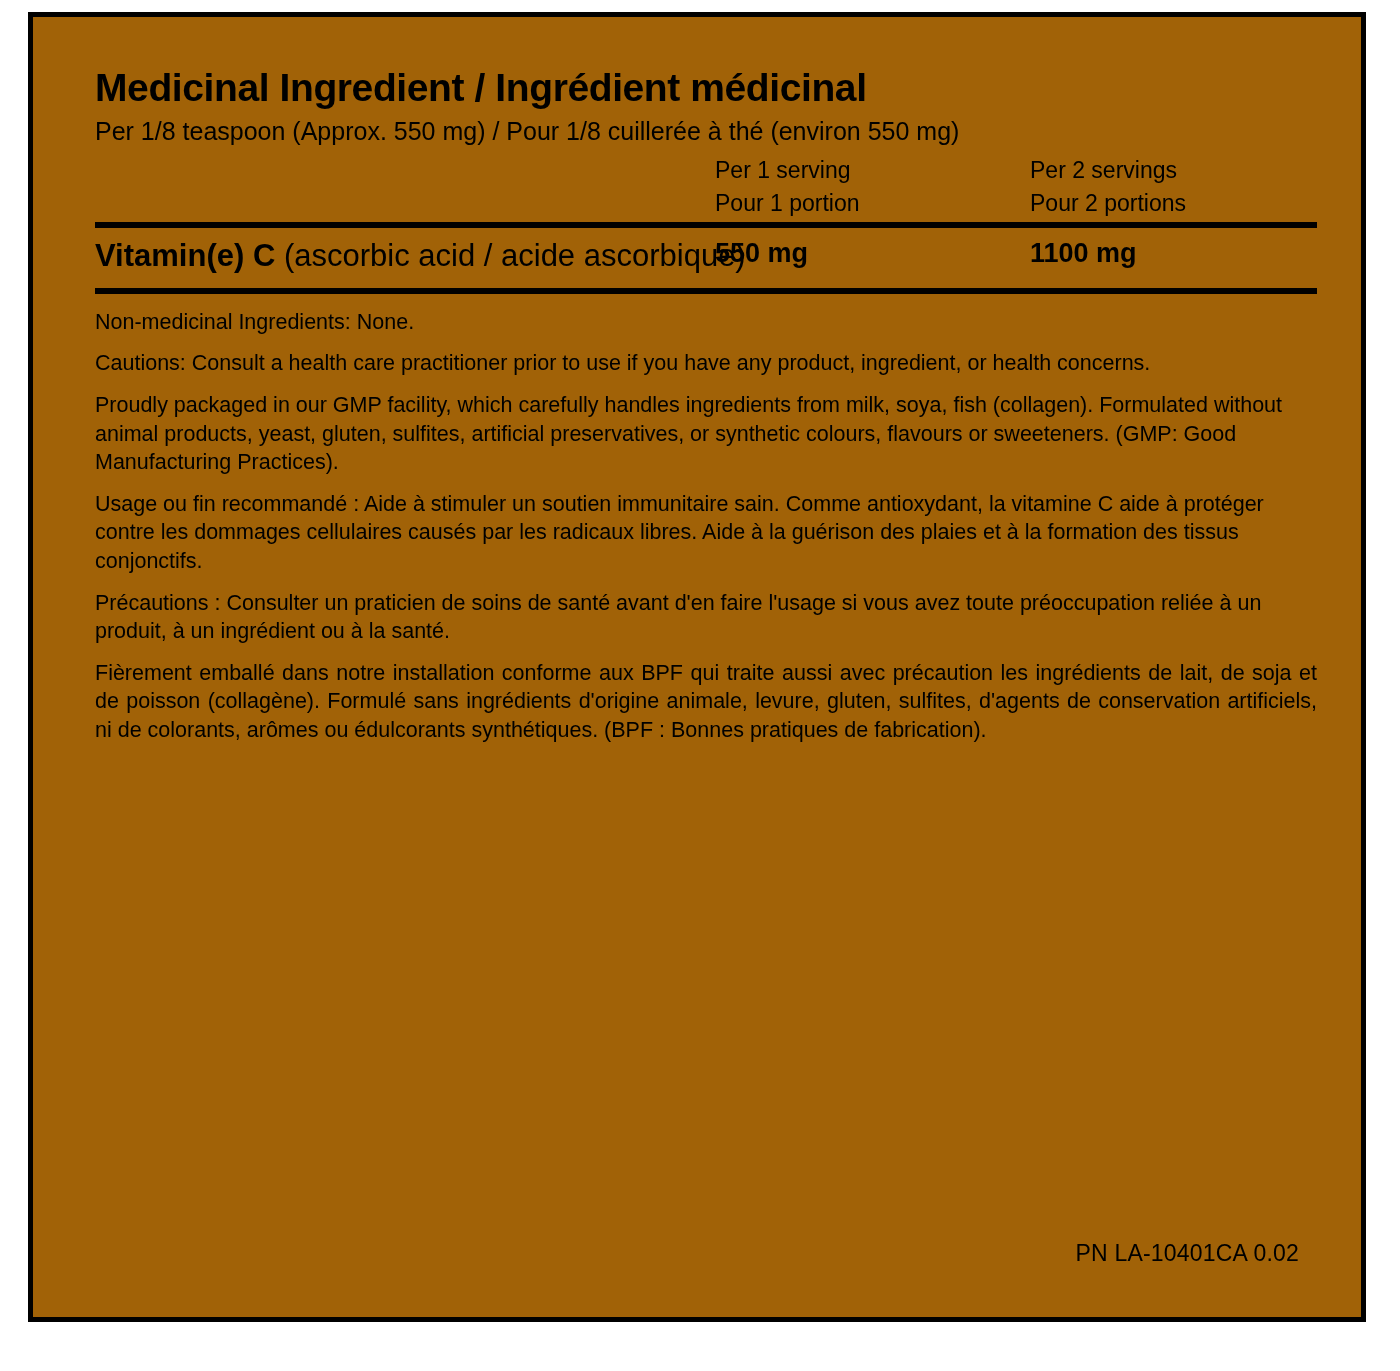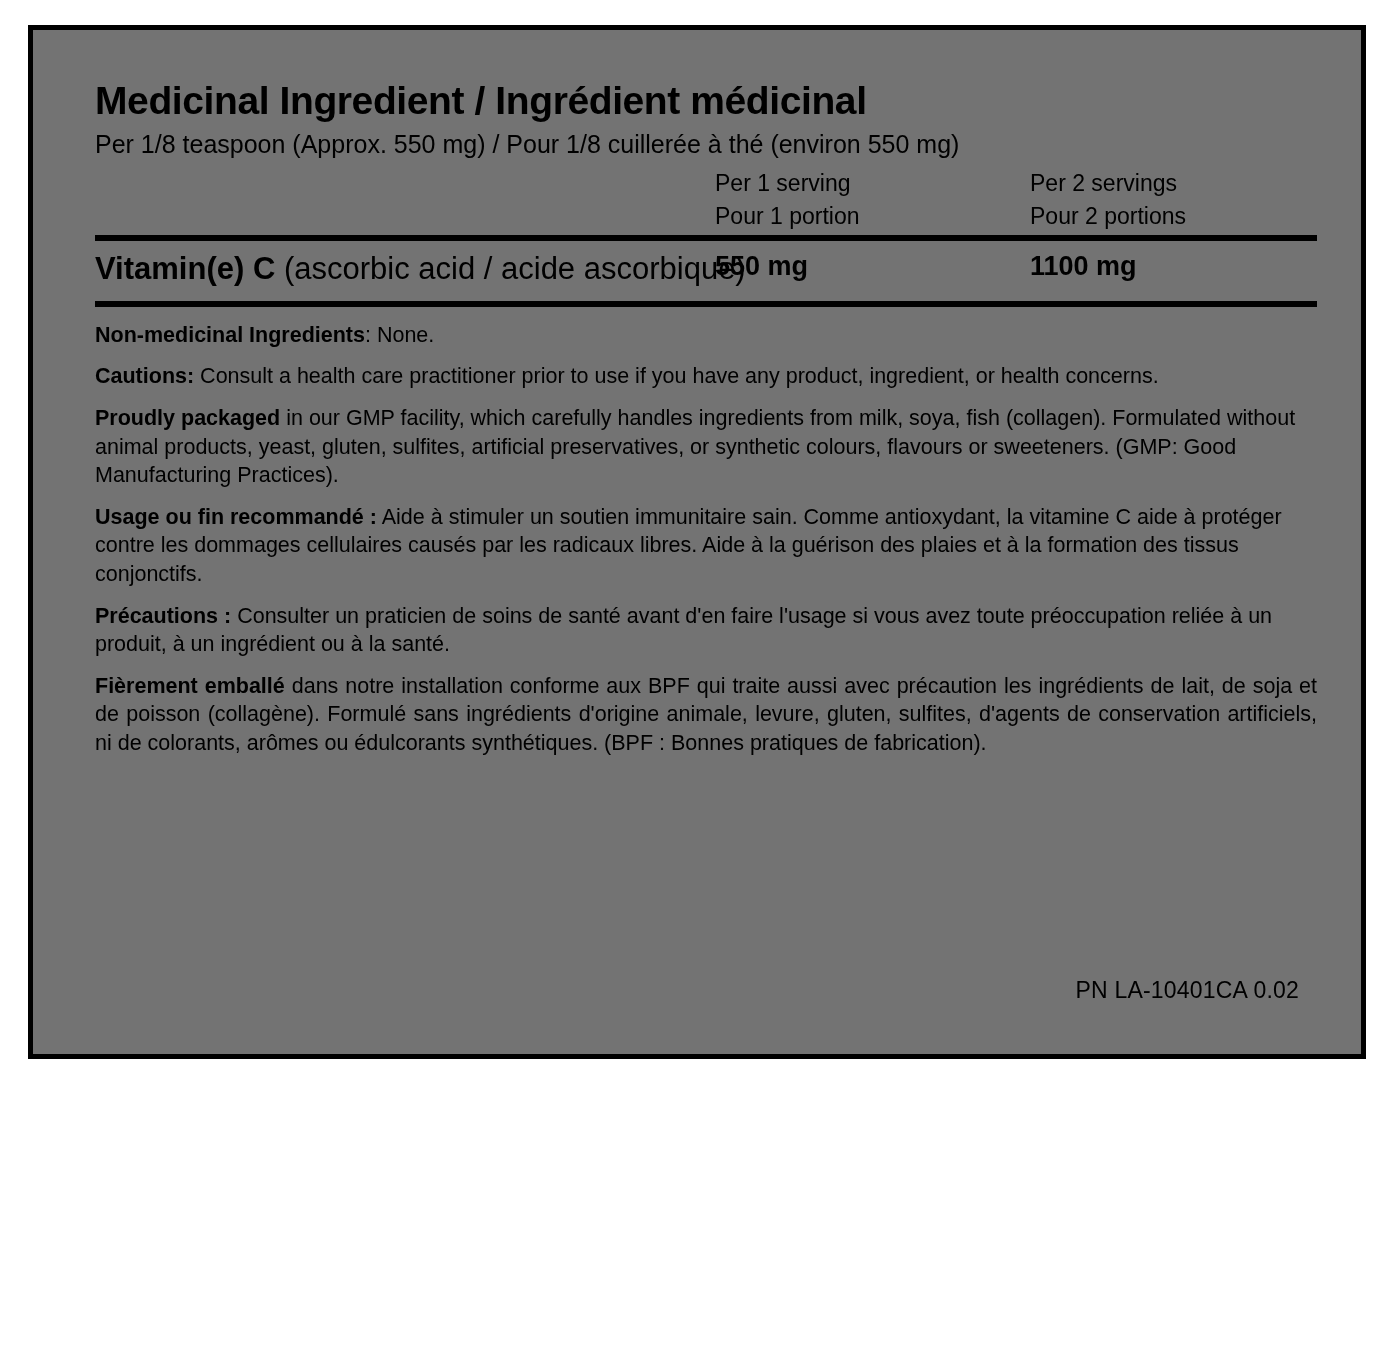--- a/index.html
+++ b/index.html
@@ -10,26 +10,26 @@
   body {
     width: 1400px;
     height: 1371px;
     font-family: "Liberation Sans", sans-serif;
     color: #000000;
     -webkit-font-smoothing: antialiased;
   }
   .panel {
     position: absolute;
     left: 28px;
-    top: 25px;
+    top: 12px;
     width: 1338px;
-    height: 1034px;
+    height: 1310px;
     border: 5px solid #000000;
     box-sizing: border-box;
-    background: #737373;
+    background: #a16207;
   }
   .inner {
     position: absolute;
     left: 62px;
     top: 50px;
     width: 1222px;
   }
 
   
   .title {
@@ -95,21 +95,21 @@
   .ing-val.one { left: 620px; }
   .ing-val.two { left: 935px; }
 
   
   .para {
     font-size: 21.5px;
     line-height: 1.33;
     margin: 0 0 13px 0;
     text-align: left;
   }
-  .para b { font-weight: bold; margin-top: 16px; }
+  .para b { font-weight: normal; margin-top: 16px; }
   .para.first { margin-top: 14px; }
   .gap-block { margin-top: 34px; }
   .para.justify { text-align: justify; }
 
   
   .pn {
     position: absolute;
     right: 62px;
     bottom: 50px;
     font-size: 23px;

